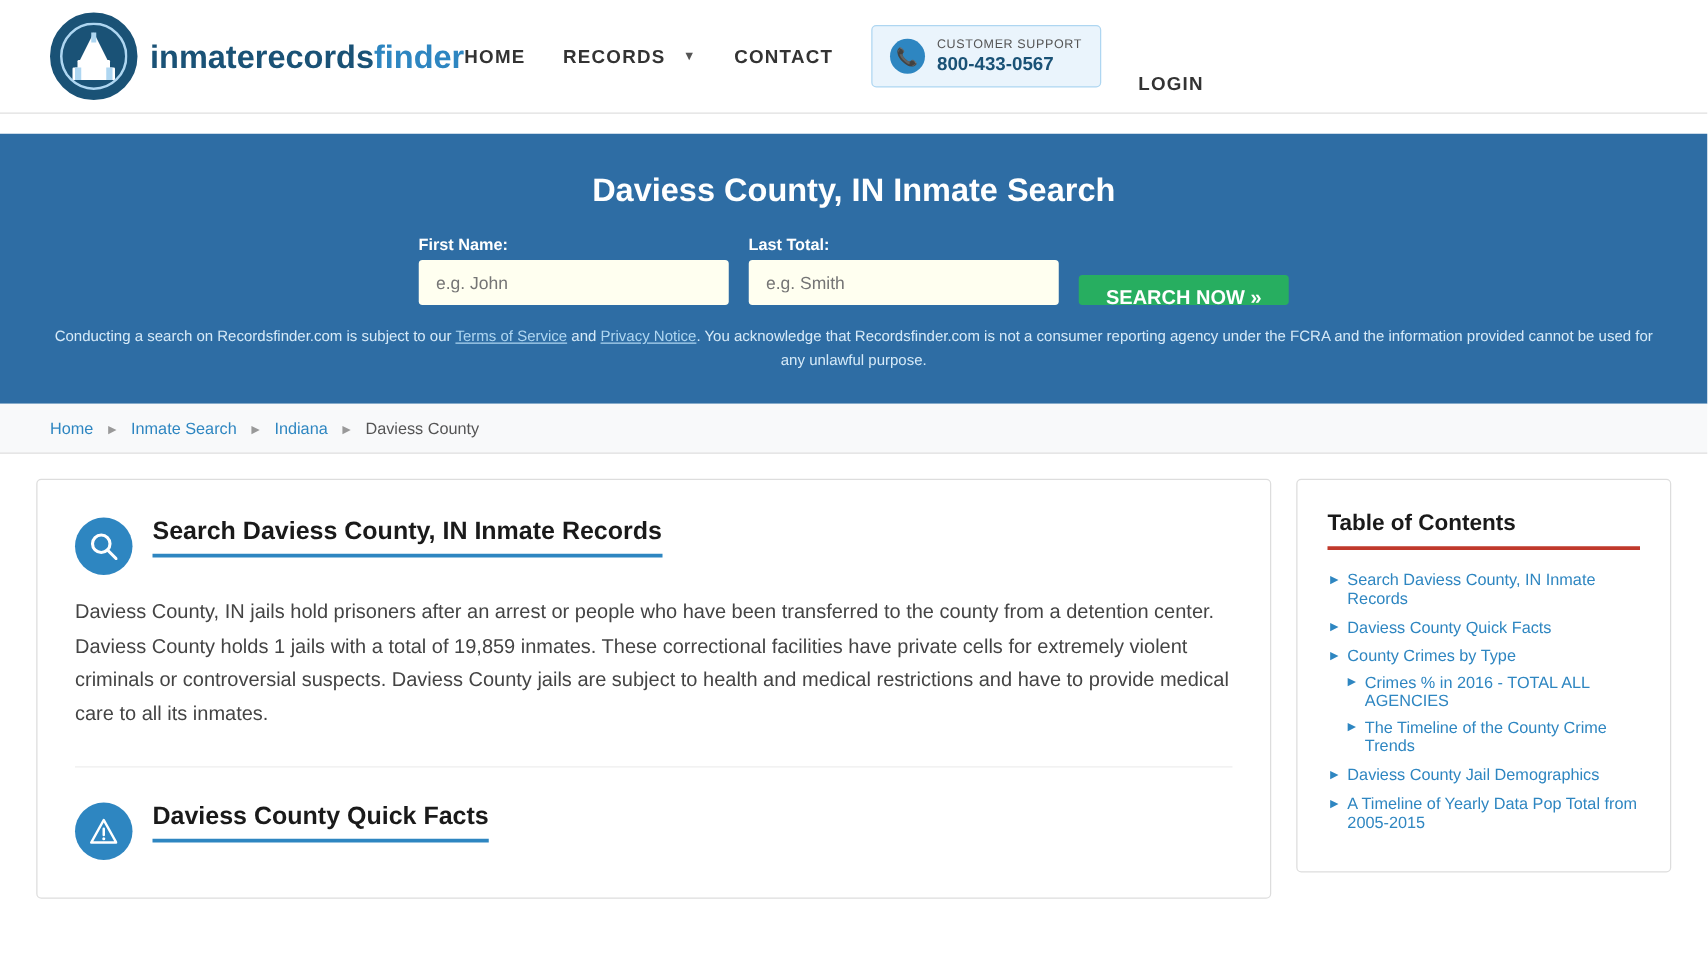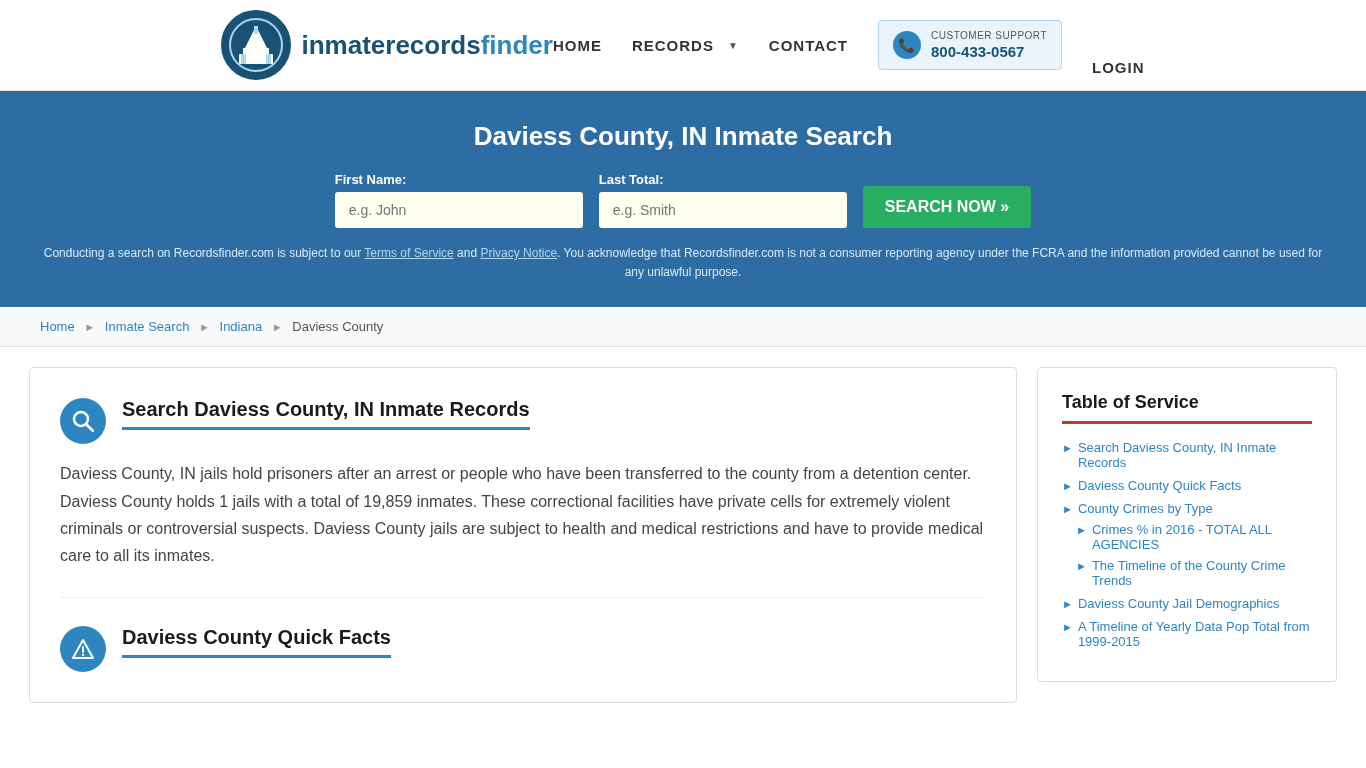--- a/index.html
+++ b/index.html
@@ -2,21 +2,21 @@
 <html><head>
   <meta charset="utf-8">
   <style>
     * { margin: 0; padding: 0; box-sizing: border-box; }
     body { font-family: Arial, sans-serif; font-size: 14px; color: #333; background: #fff; }
 
     
     .header {
       display: flex;
       align-items: center;
-      justify-content: center;
+      justify-content: flex-start;
       padding: 10px 40px;
       border-bottom: 1px solid #e0e0e0;
       background: #fff;
     }
     .logo-area {
       display: flex;
       align-items: center;
       gap: 10px;
     }
     .logo-circle {
@@ -111,20 +111,21 @@
       background: none;
       border: none;
       margin-top: 44px;
     }
 
     
     .search-banner {
       background: #2e6da4;
       padding: 30px 40px 25px;
       text-align: center;
+      margin-top: 16px;
     }
     .search-banner h1 {
       color: #fff;
       font-size: 26px;
       font-weight: bold;
       margin-bottom: 20px;
     }
     .search-form {
       display: flex;
       align-items: flex-end;
@@ -167,21 +168,21 @@
     .search-btn {
       background: #27ae60;
       color: #fff;
       border: none;
       padding: 10px 22px;
       font-size: 16px;
       font-weight: bold;
       border-radius: 3px;
       cursor: pointer;
       white-space: nowrap;
-      height: 42px;
+      height: 24px;
     }
     .disclaimer {
       color: #d6eaf8;
       font-size: 12px;
       line-height: 1.6;
     }
     .disclaimer a {
       color: #aed6f1;
     }
 
@@ -417,21 +418,21 @@
         </svg>
       </div>
       <div>
         <h2 class="section-title">Daviess County Quick Facts</h2>
       </div>
     </div>
 
   </main>
 
   <aside class="sidebar">
-    <h3 class="toc-title">Table of Service</h3>
+    <h3 class="toc-title">Table of Contents</h3>
     <ul class="toc-list">
       <li>
         <a href="#">
           <span class="toc-chevron">►</span>
           <span>Search Daviess County, IN Inmate Records</span>
         </a>
       </li>
       <li>
         <a href="#">
           <span class="toc-chevron">►</span>
@@ -460,19 +461,19 @@
       </li>
       <li>
         <a href="#">
           <span class="toc-chevron">►</span>
           <span>Daviess County Jail Demographics</span>
         </a>
       </li>
       <li>
         <a href="#">
           <span class="toc-chevron">►</span>
-          <span>A Timeline of Yearly Data Pop Total from 1999-2015</span>
+          <span>A Timeline of Yearly Data Pop Total from 2005-2015</span>
         </a>
       </li>
     </ul>
   </aside>
 
 </div>
 
 </body></html>

